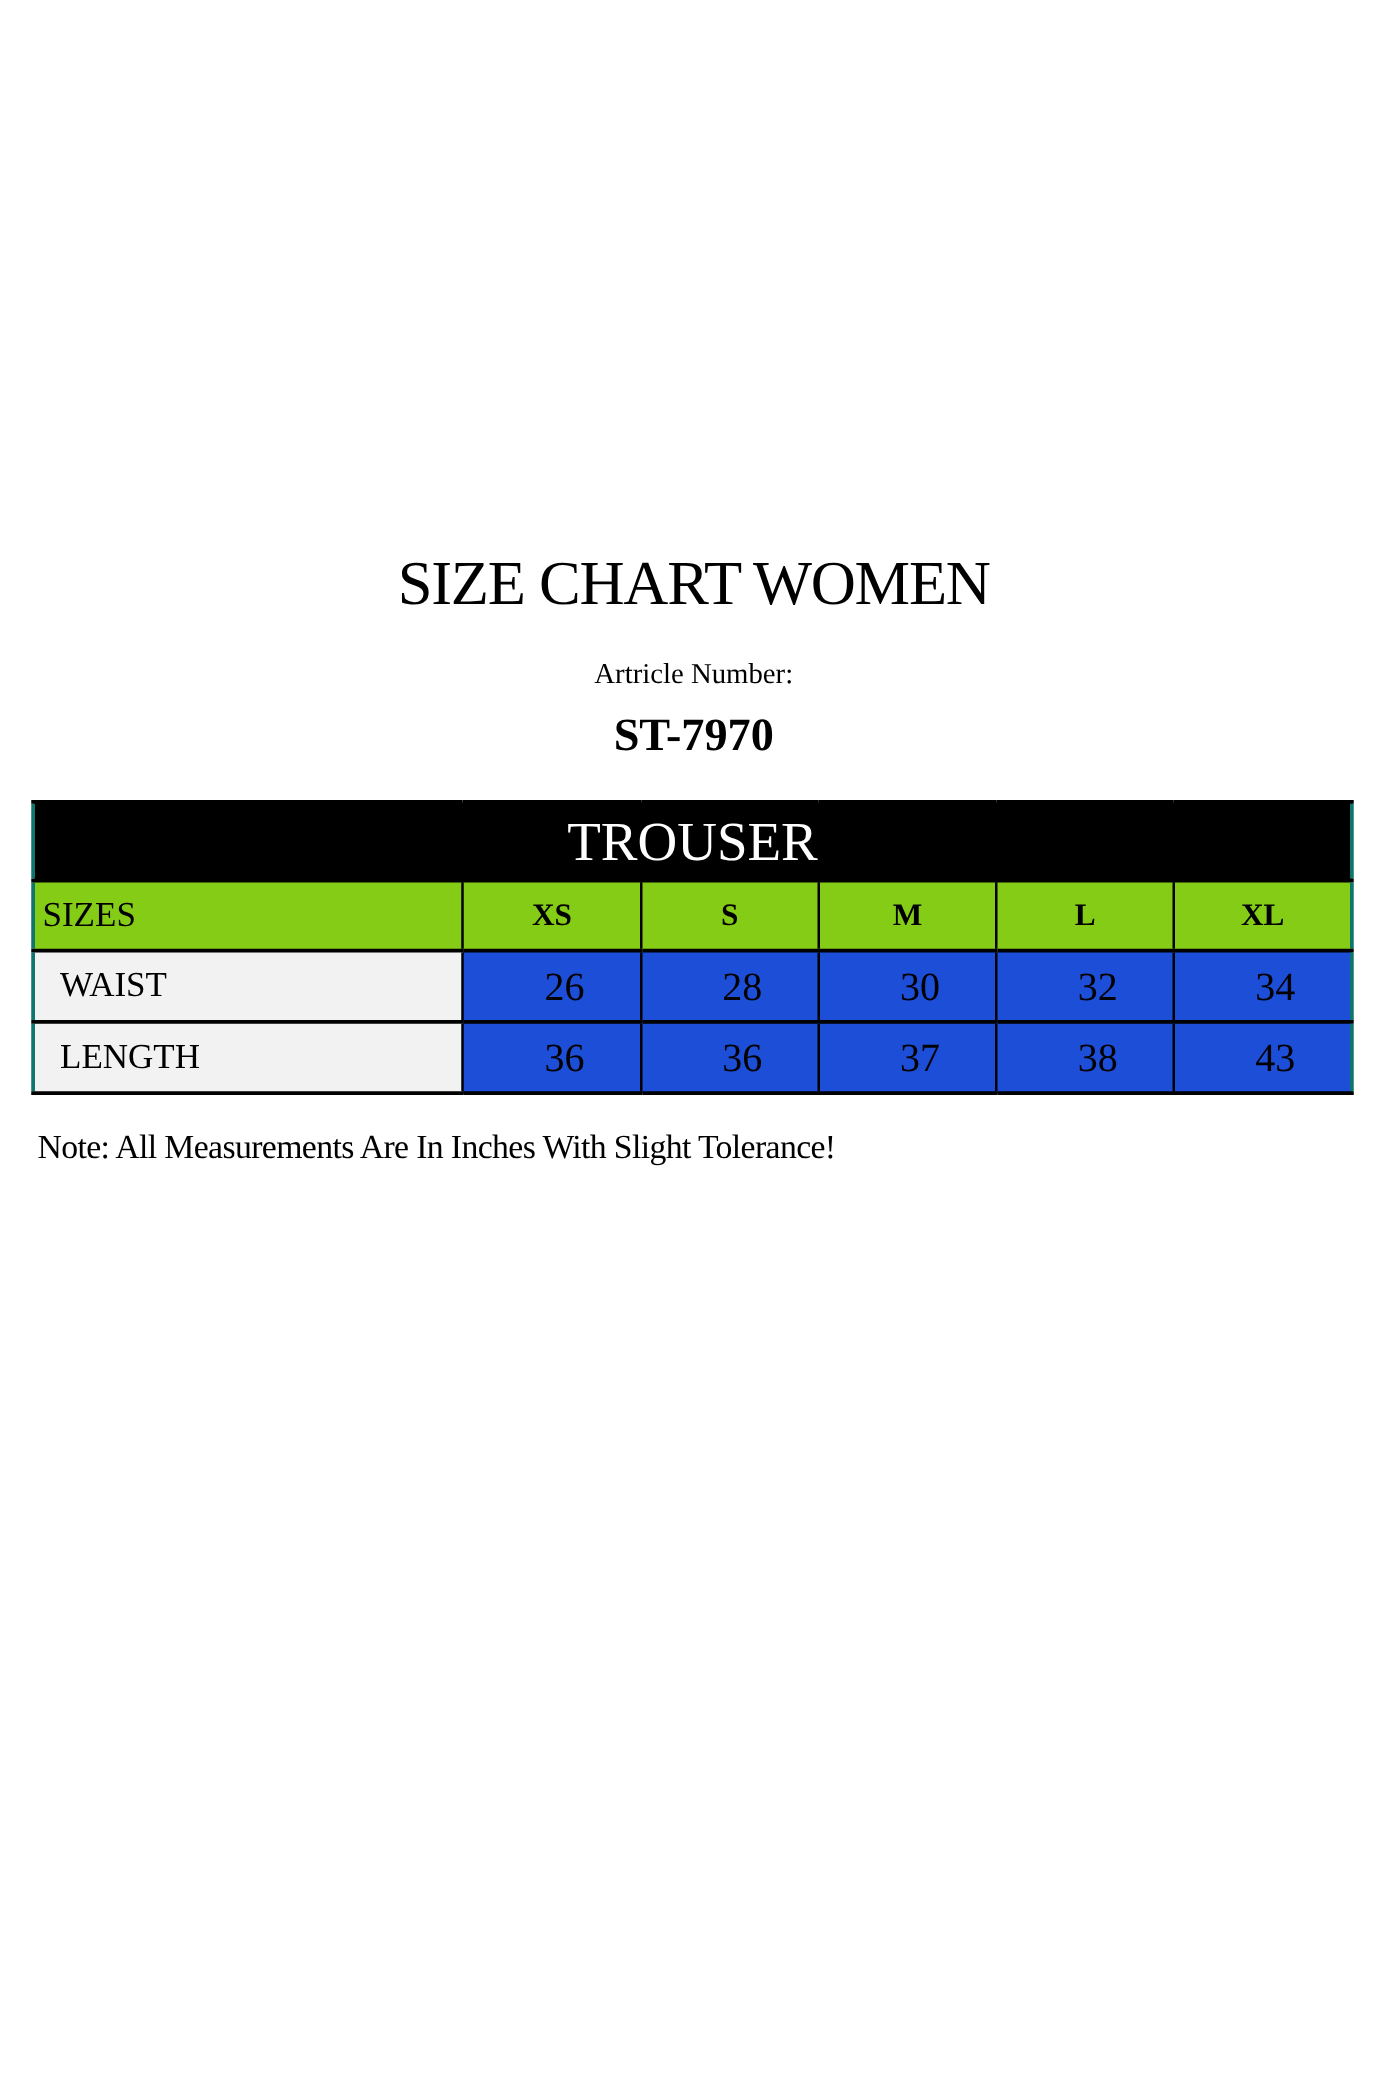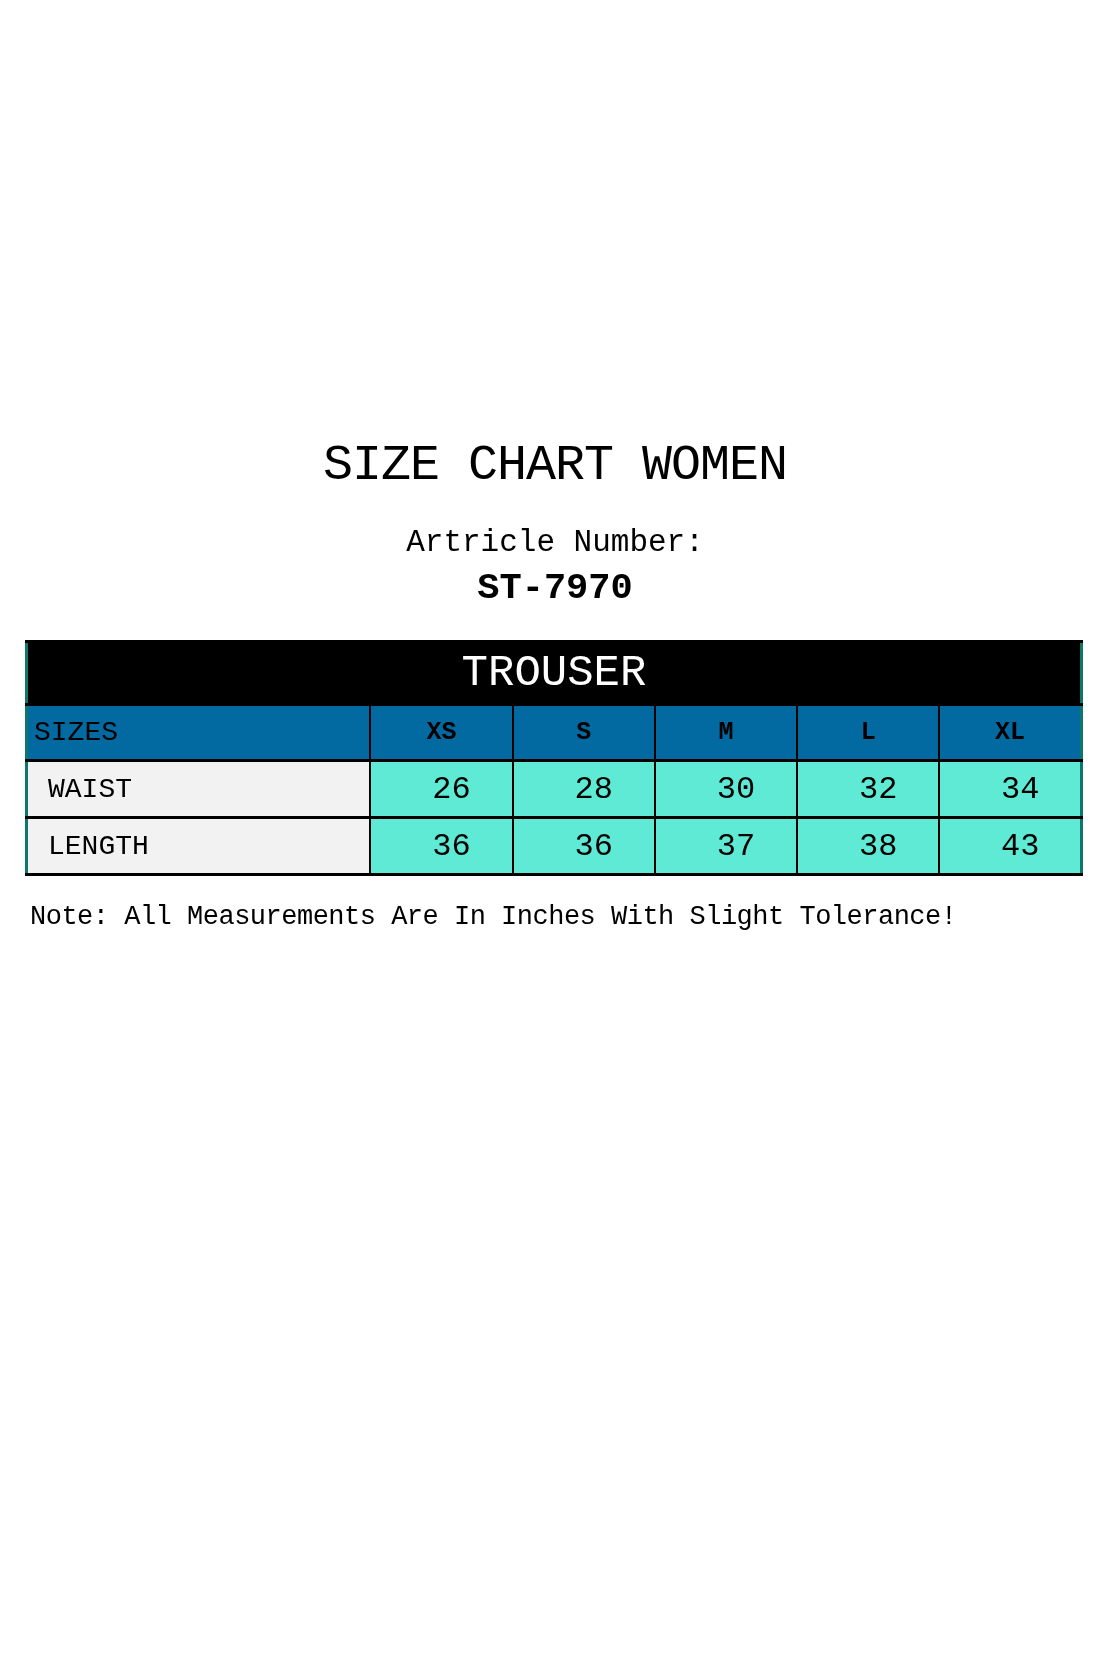--- a/index.html
+++ b/index.html
@@ -6,42 +6,42 @@
     margin: 0;
     padding: 0;
     background: #ffffff;
   }
   .page {
     position: relative;
     width: 1110px;
     height: 1665px;
     background: #ffffff;
     color: #000000;
-    font-family: Liberation Mono, monospace;
+    font-family: Liberation Serif, serif;
     overflow: hidden;
   }
   .title {
     position: absolute;
     top: 441px;
     left: 0;
     width: 100%;
     text-align: center;
     font-size: 50px;
     font-weight: normal;
     letter-spacing: -1px;
     line-height: 1;
     margin: 0;
   }
   .article-label {
     position: absolute;
     top: 527px;
     left: 0;
     width: 100%;
     text-align: center;
-    font-size: 31px;
+    font-size: 23px;
     line-height: 1;
   }
   .article-number {
     position: absolute;
     top: 570px;
     left: 0;
     width: 100%;
     text-align: center;
     font-size: 37px;
     font-weight: bold;
@@ -67,37 +67,37 @@
     background: #000000;
     color: #ffffff;
     text-align: center;
     height: 60px;
     font-size: 44px;
     letter-spacing: 0px;
   }
   .col-label { width: 32.6%; }
   .col-size  { width: 13.48%; }
   tr.header-row td {
-    background: #0369a1;
+    background: #84cc16;
     height: 53px;
   }
   td.label-cell {
     background: #f2f2f2;
     text-align: left;
     font-size: 28px;
     padding-left: 6px;
   }
   td.size-head-cell {
     text-align: center;
     font-weight: bold;
     font-size: 25px;
   }
   tr.data-row td { height: 54px; padding-left: 20px; }
   td.value-cell {
-    background: #5eead4;
+    background: #1d4ed8;
     text-align: center;
     font-size: 32px;
   }
   .note {
     position: absolute;
     left: 30px;
     top: 903px;
     font-size: 27px;
     letter-spacing: -0.5px;
     line-height: 1.1;

